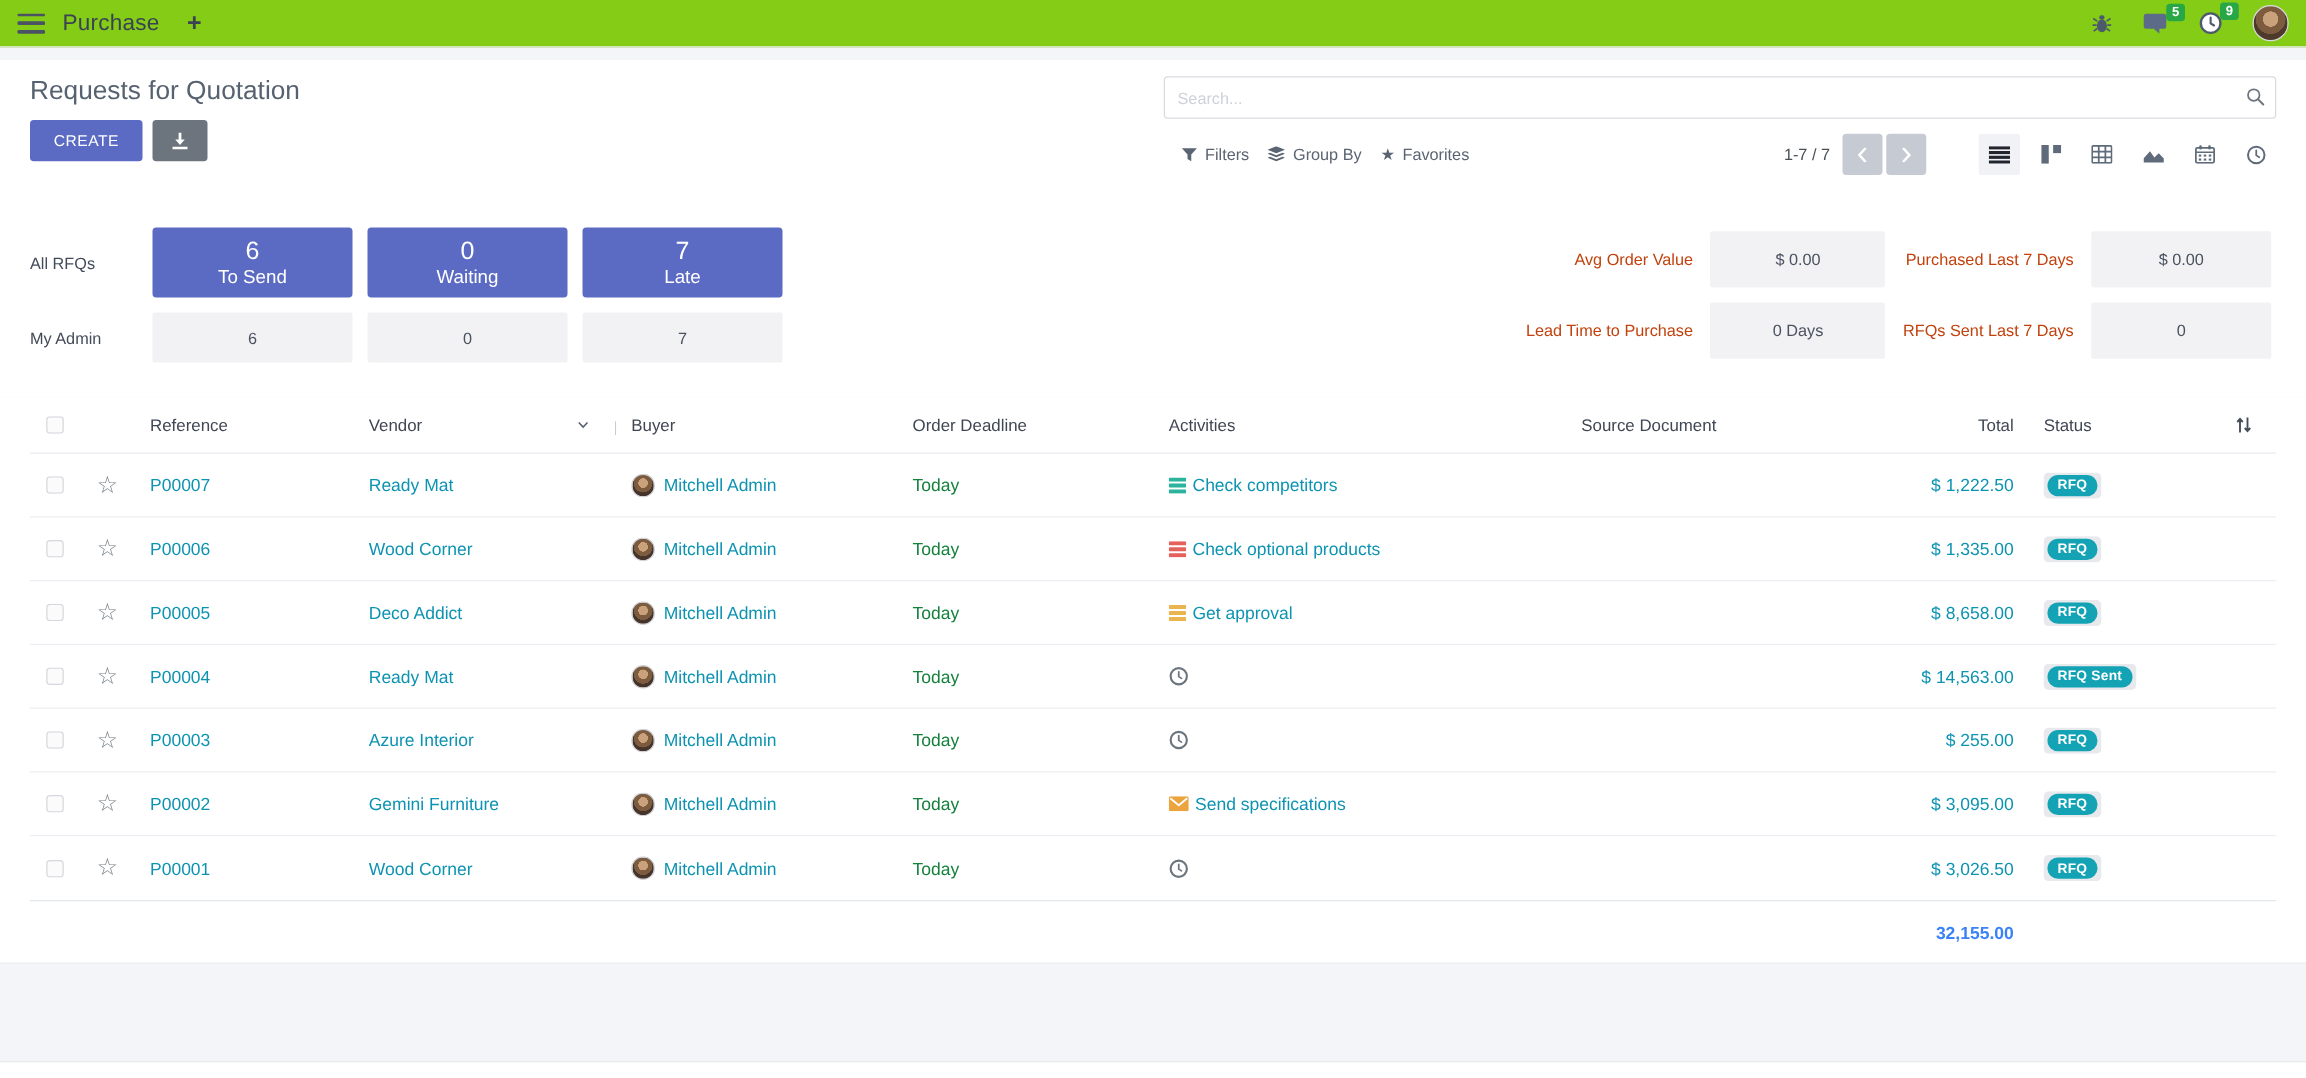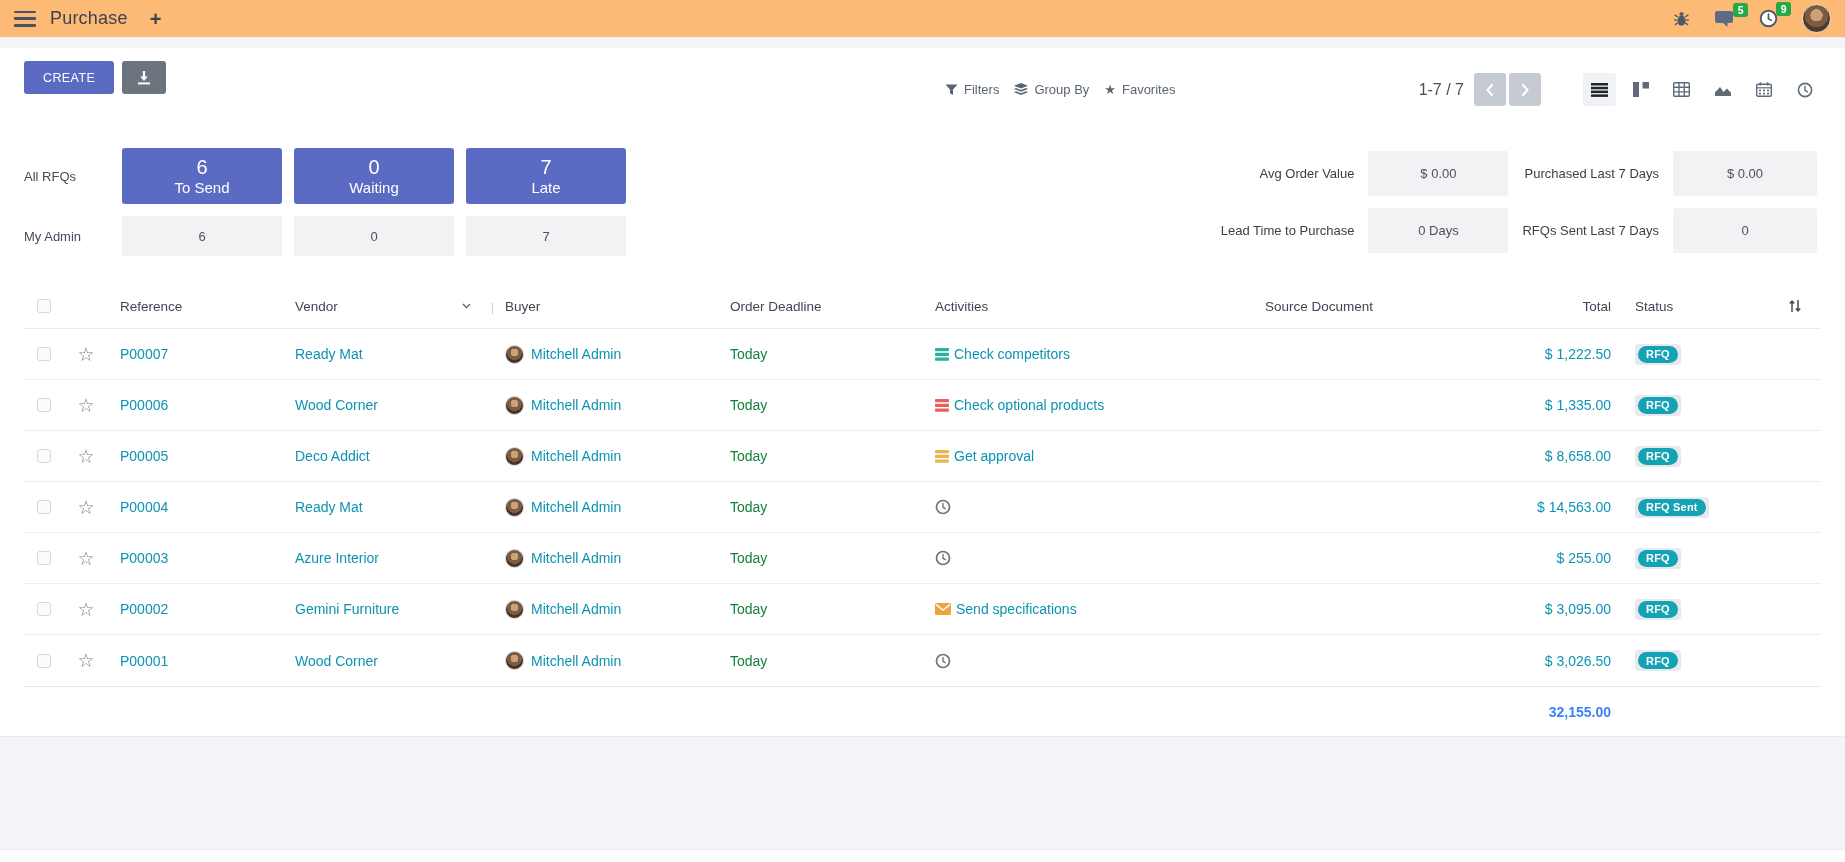--- a/index.html
+++ b/index.html
@@ -1,20 +1,20 @@
 <!DOCTYPE html>
 <html><head>
 <meta charset="utf-8">
 <style>
   * { margin:0; padding:0; box-sizing:border-box; }
   html,body { width:1845px; height:862px; overflow:hidden; background:#f4f5f8;
               font-family:"Liberation Sans", sans-serif; color:#404854; }
 
   
-  .topbar { height:38px; background:#fdba74; display:flex; align-items:center;
+  .topbar { height:38px; background:#84cc16; display:flex; align-items:center;
             padding:0 14px; border-bottom:1px solid #ececf2;justify-content:space-between; }
   .hamburger { width:22px; height:16px; display:flex; flex-direction:column; justify-content:space-between; cursor:pointer; }
   .hamburger span { display:block; height:2.6px; background:#4a5263; border-radius:1px; }
   .app-name { font-size:18px; color:#3a4354; margin-left:14px; letter-spacing:.2px; }
   .new-tab { font-size:20px; color:#3a4354; margin-left:22px; font-weight:bold; line-height:1; cursor:pointer; }
   .topbar-right { margin-left:auto; display:flex; align-items:center; gap:24px; }
   .icon-btn { position:relative; display:inline-flex; align-items:center; cursor:pointer; }
   .noti-badge { position:absolute; top:-7px; right:-13px; background:#28a745; color:#fff;
                 font-size:10.5px; padding:1px 4.5px; border-radius:3px; font-weight:bold; }
   .avatar { width:29px; height:29px; border-radius:50%;
@@ -34,42 +34,42 @@
   .search-box { position:relative; }
   .search-input { width:100%; height:34px; border:1px solid #d9dbe0; border-radius:3px;
                   padding:0 30px 0 10px; font-size:13px; color:#404854; outline:none; font-family:inherit; }
   .search-input::placeholder { color:#cdd1d8; }
   .search-glass { position:absolute; right:9px; top:9px; }
   .filter-row { display:flex; align-items:center; margin-top:12px; }
   .filter-group { display:flex; align-items:center; gap:15px; padding-left:14px; }
   .filter-item { display:flex; align-items:center; gap:6px; font-size:13px; color:#5a6472; cursor:pointer; }
   .fav-star { font-size:13px; color:#5a6472; }
   .pager { margin-left:auto; display:flex; align-items:center; gap:10px; }
-  .pager-text { font-size:16px; color:#495057; }
+  .pager-text { font-size:13px; color:#495057; }
   .pager-btns { display:flex; gap:3px; }
   .pager-btn { width:32px; height:33px; background:#c6cbd3; border:none; border-radius:3px;
                display:flex; align-items:center; justify-content:center; cursor:pointer; }
   .view-switcher { display:flex; align-items:center; margin-left:42px; gap:8px; }
   .view-btn { width:33px; height:33px; display:flex; align-items:center; justify-content:center;
               background:transparent; border:none; cursor:pointer; border-radius:2px; color:#5f6b7a; }
   .view-btn.active { background:#f1f2f6; color:#20242d; }
 
   
   .dashboard { background:#fff; padding:30px 24px 28px; display:flex; justify-content:space-between; align-items:center; }
   .dash-left { display:grid; grid-template-columns:86px 160px 160px 160px; column-gap:2px; row-gap:9px; align-items:center;gap:12px; }
   .dash-row-label { font-size:13px; color:#414b59; }
   .tile-blue { background:#5b6ac2; color:#fff; height:56px; border-radius:3px;
                display:flex; flex-direction:column; align-items:center; justify-content:center; cursor:pointer; }
   .tile-blue .t-val { font-size:20px; line-height:1.15; }
   .tile-blue .t-label { font-size:15px; }
   .tile-gray { background:#f2f2f5; height:40px; border-radius:2px; display:flex; align-items:center;
                justify-content:center; font-size:13px; color:#4a5260; cursor:pointer; }
   .dash-right { display:grid; grid-template-columns:auto 140px auto 144px; column-gap:14px; row-gap:12px;
                 align-items:center; margin-right:4px; }
-  .stat-label { font-size:13px; color:#404040; text-align:right; white-space:nowrap; }
+  .stat-label { font-size:13px; color:#c2410c; text-align:right; white-space:nowrap; }
   .stat-tile { background:#f2f2f5; height:45px; border-radius:2px; display:flex; align-items:center;
                justify-content:center; font-size:13px; color:#4a5260; }
 
   
   .list-view { background:#fff; padding:0 24px; border-bottom:1px solid #e9ecef; }
   .tgrid { display:grid; grid-template-columns:40px 44px 175px 210px 225px 205px 330px 250px 120px 95px 1fr; align-items:center; }
   .thead { height:45px; font-size:13.5px; color:#3f4754; font-weight:500; border-bottom:1px solid #e9ecef; }
   .thead .cell { padding:0 12px; display:flex; align-items:center; }
   .trow { height:51px; border-bottom:1px solid #eceef1; cursor:pointer; }
   .trow:last-of-type { border-bottom:none; }
@@ -128,31 +128,41 @@
           <path d="M9 4.8 V9.2 L11.6 10.8" stroke="#4d5a6b" stroke-width="1.6" fill="none" stroke-linecap="round"></path>
         </svg>
       <span class="noti-badge">9</span>
     </span>
     <span class="avatar"></span>
   </div>
 </header>
 
 <div class="control-panel">
   <div class="cp-left">
+    <div class="page-title">Requests for Quotation</div>
     <div class="btn-row">
       <button class="btn-primary">CREATE</button>
       <button class="btn-secondary">
         <svg width="14" height="14" viewBox="0 0 14 14" fill="#fff">
             <path d="M5.9 0h2.2v5.6h2.7L7 10 3.2 5.6h2.7z"></path>
             <path d="M1 11.4h12v2H1z"></path>
           </svg>
       </button>
     </div>
   </div>
   <div class="cp-right">
+    <div class="search-box">
+      <input class="search-input" type="text" placeholder="Search..." style="">
+      <span class="search-glass">
+        <svg width="15" height="15" viewBox="0 0 15 15">
+            <circle cx="6" cy="6" r="4.6" fill="none" stroke="#6c757d" stroke-width="1.4"></circle>
+            <path d="M9.5 9.5 L13.6 13.6" stroke="#6c757d" stroke-width="1.6" stroke-linecap="round"></path>
+          </svg>
+      </span>
+    </div>
     <div class="filter-row">
       <div class="filter-group">
         <span class="filter-item">
           <svg width="13" height="12" viewBox="0 0 13 12">
               <path d="M0.5 0.5 H12.5 L8 5.6 V11 L5 9.2 V5.6 Z" fill="#5a6472"></path>
             </svg>
           <span>Filters</span>
         </span>
         <span class="filter-item">
           <svg width="14" height="13" viewBox="0 0 14 13" fill="#5a6472">

